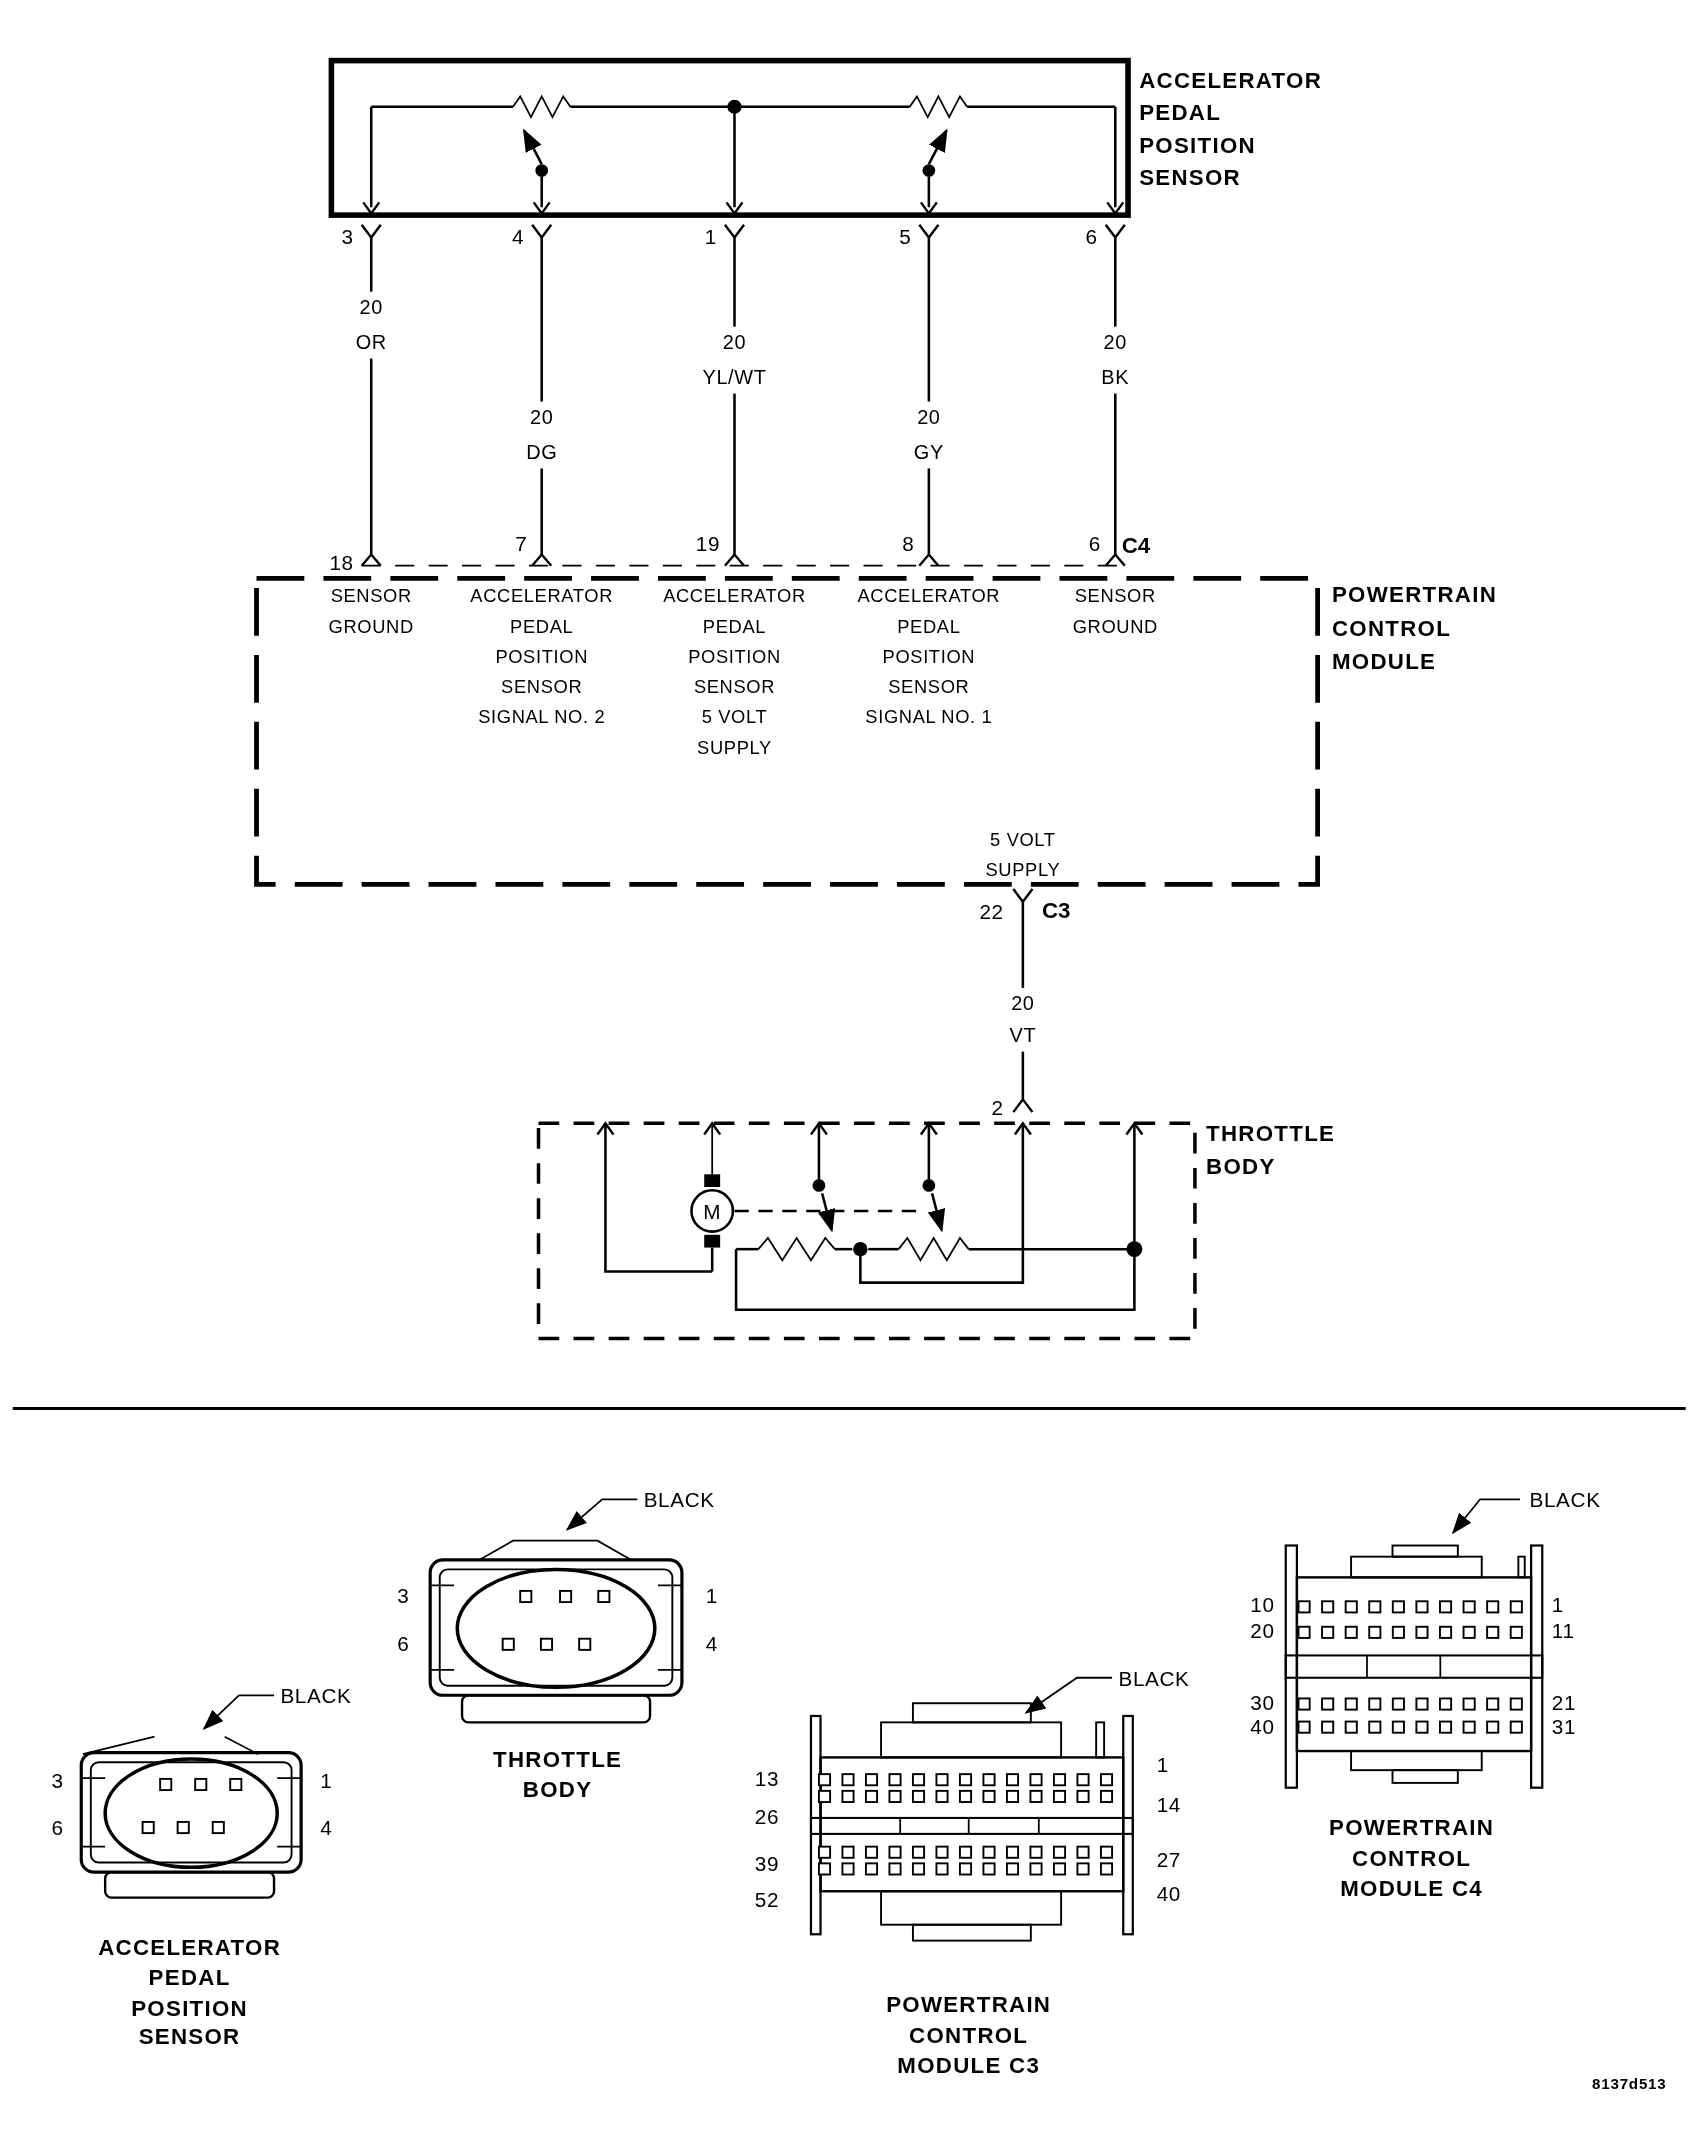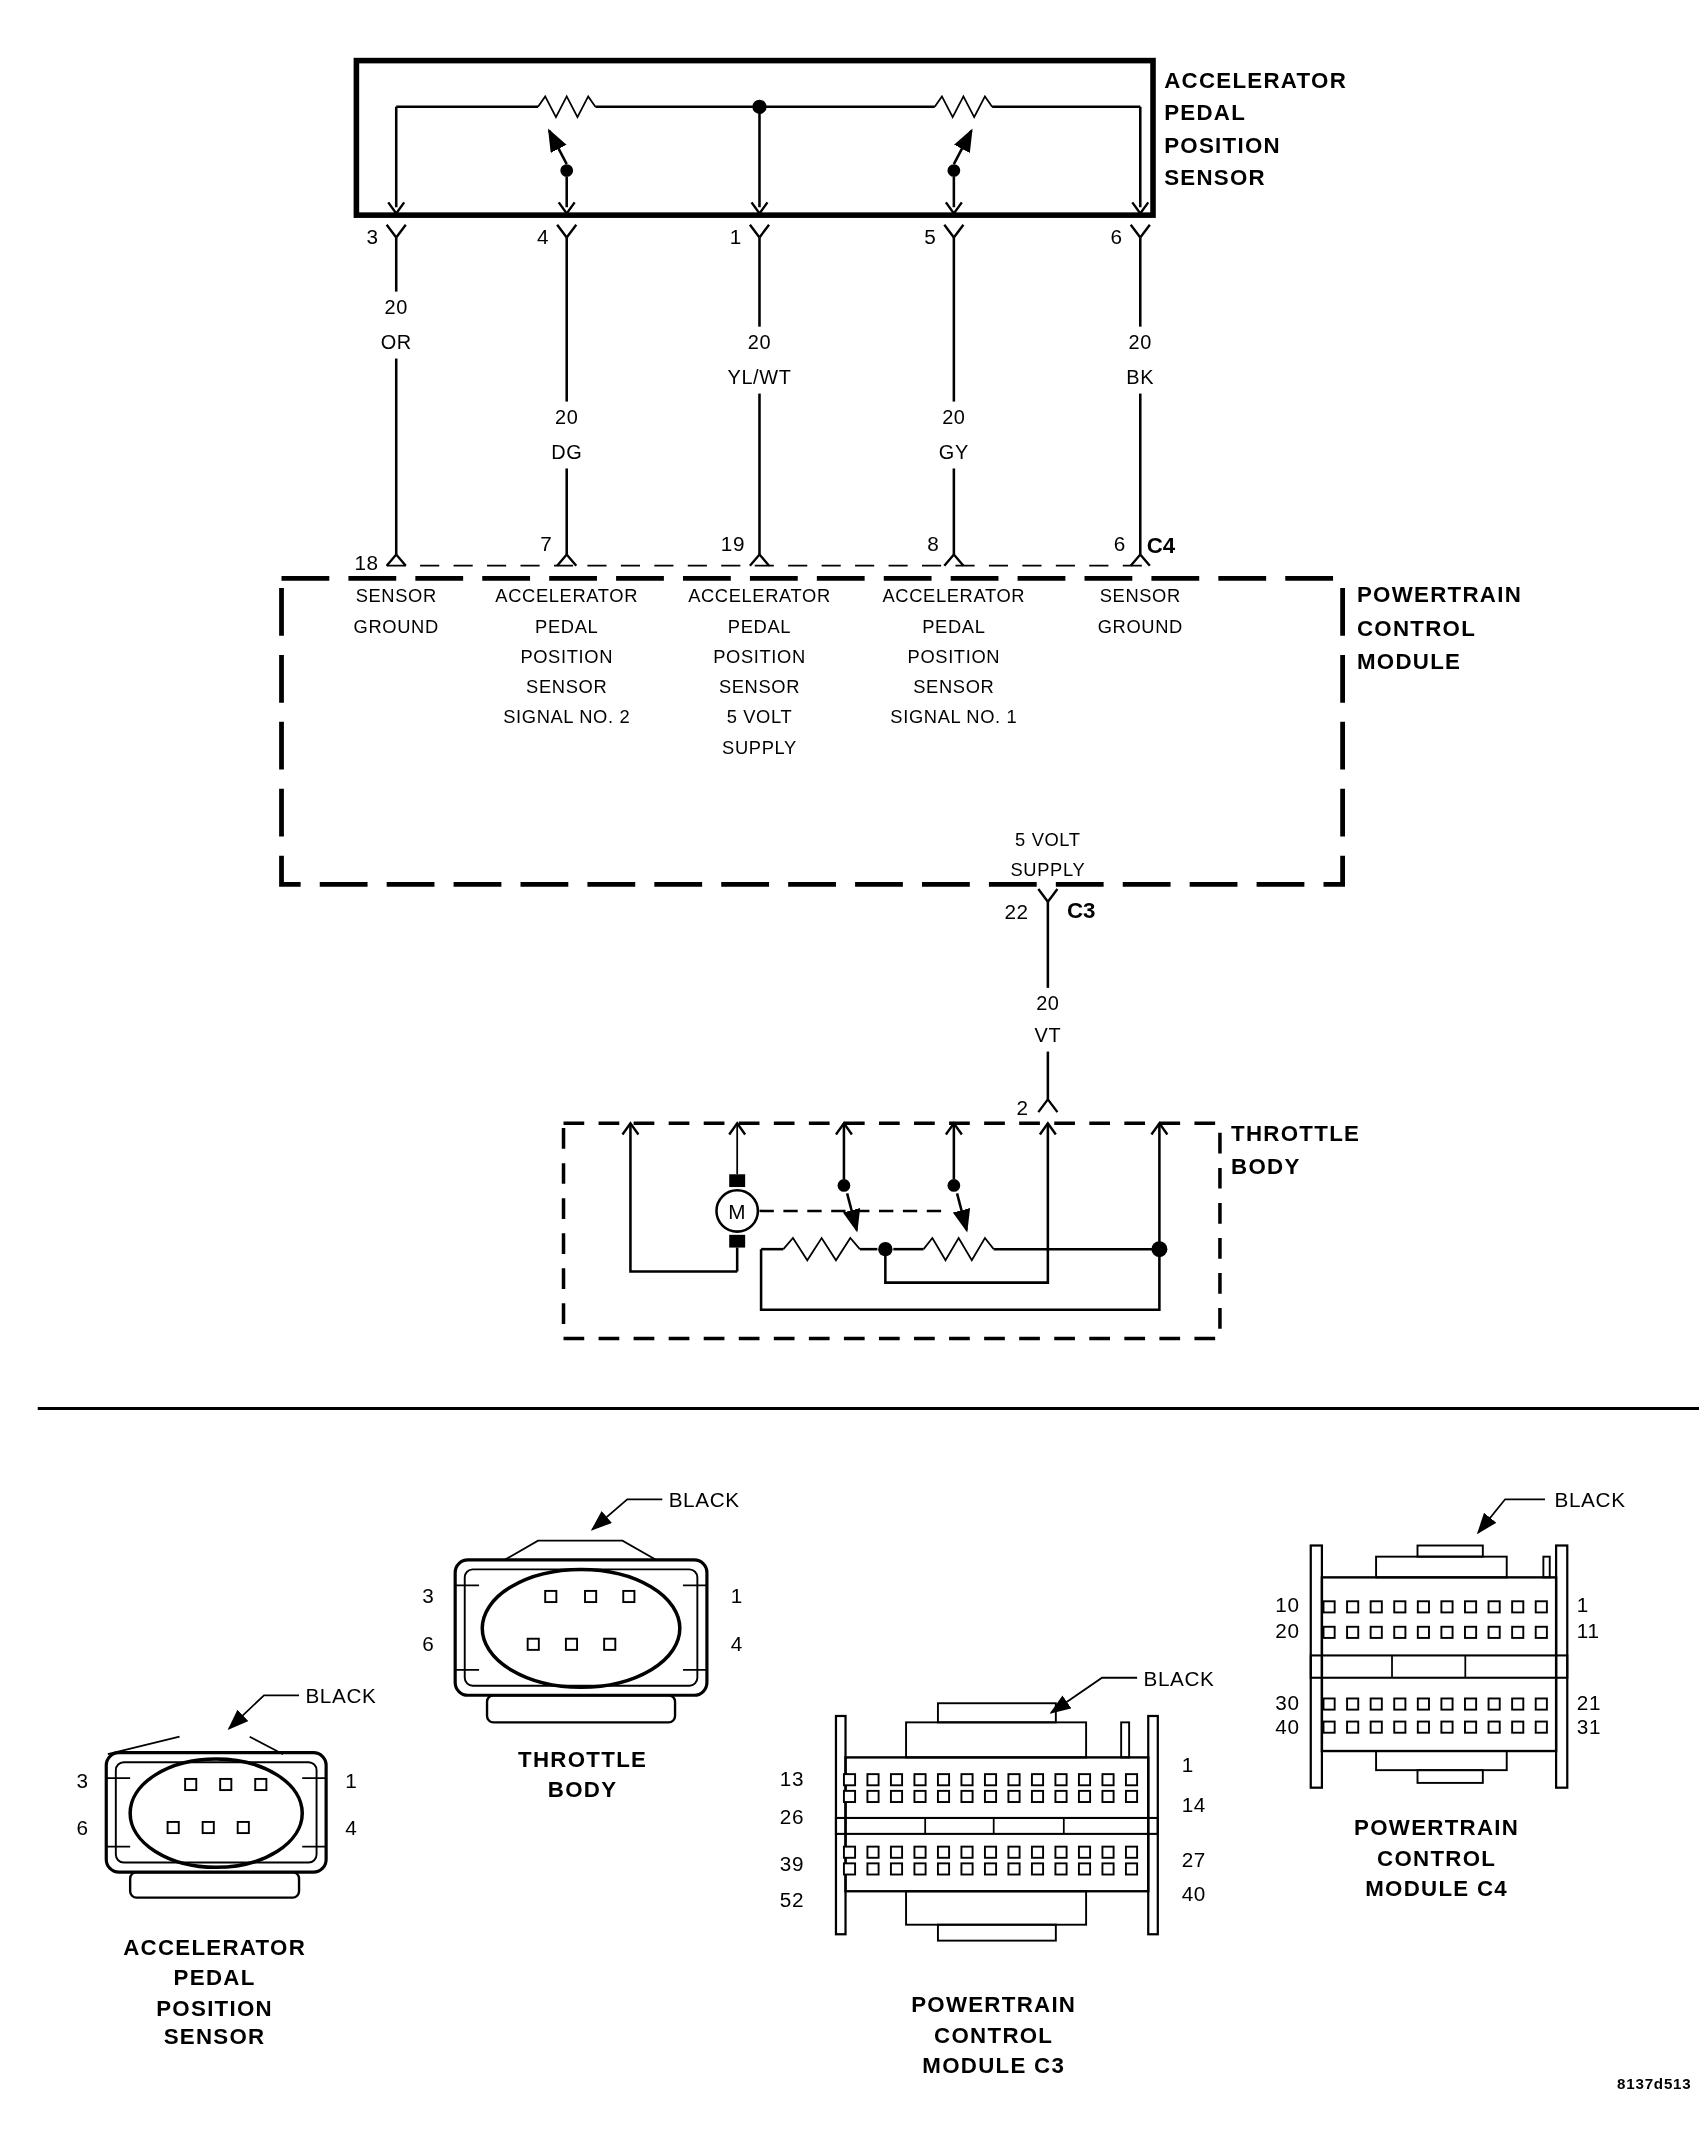--- a/index.html
+++ b/index.html
@@ -1,17 +1,17 @@
 <!DOCTYPE html>
 <html style="--ink: #000000; --paper: #ffffff;font-size:12.7px"><head>
 <meta charset="utf-8">
 <style>
   :root { --ink:#000000; --paper:#ffffff; }
   html,body { margin:0; padding:0; background:var(--paper); }
-  .page { width:1620px; height:2151px; background:var(--paper);padding-left:25px; }
+  .page { width:1620px; height:2151px; background:var(--paper); }
   svg { display:block; }
   text { font-family:"Liberation Sans", sans-serif; fill:var(--ink); }
   .h   { font-weight:bold; font-size:14px; letter-spacing:0.8px; }
   .cap { font-weight:bold; font-size:14px; letter-spacing:0.8px; }
   .cn  { font-weight:bold; font-size:14px; }
   .n   { font-size:13px; letter-spacing:0.4px; }
   .f   { font-size:11.5px; letter-spacing:0.4px; }
   .wl  { font-size:12.5px; letter-spacing:0.4px; }
   .id  { font-weight:bold; font-size:9.5px; letter-spacing:0.5px; }
   .mid { text-anchor:middle; }

